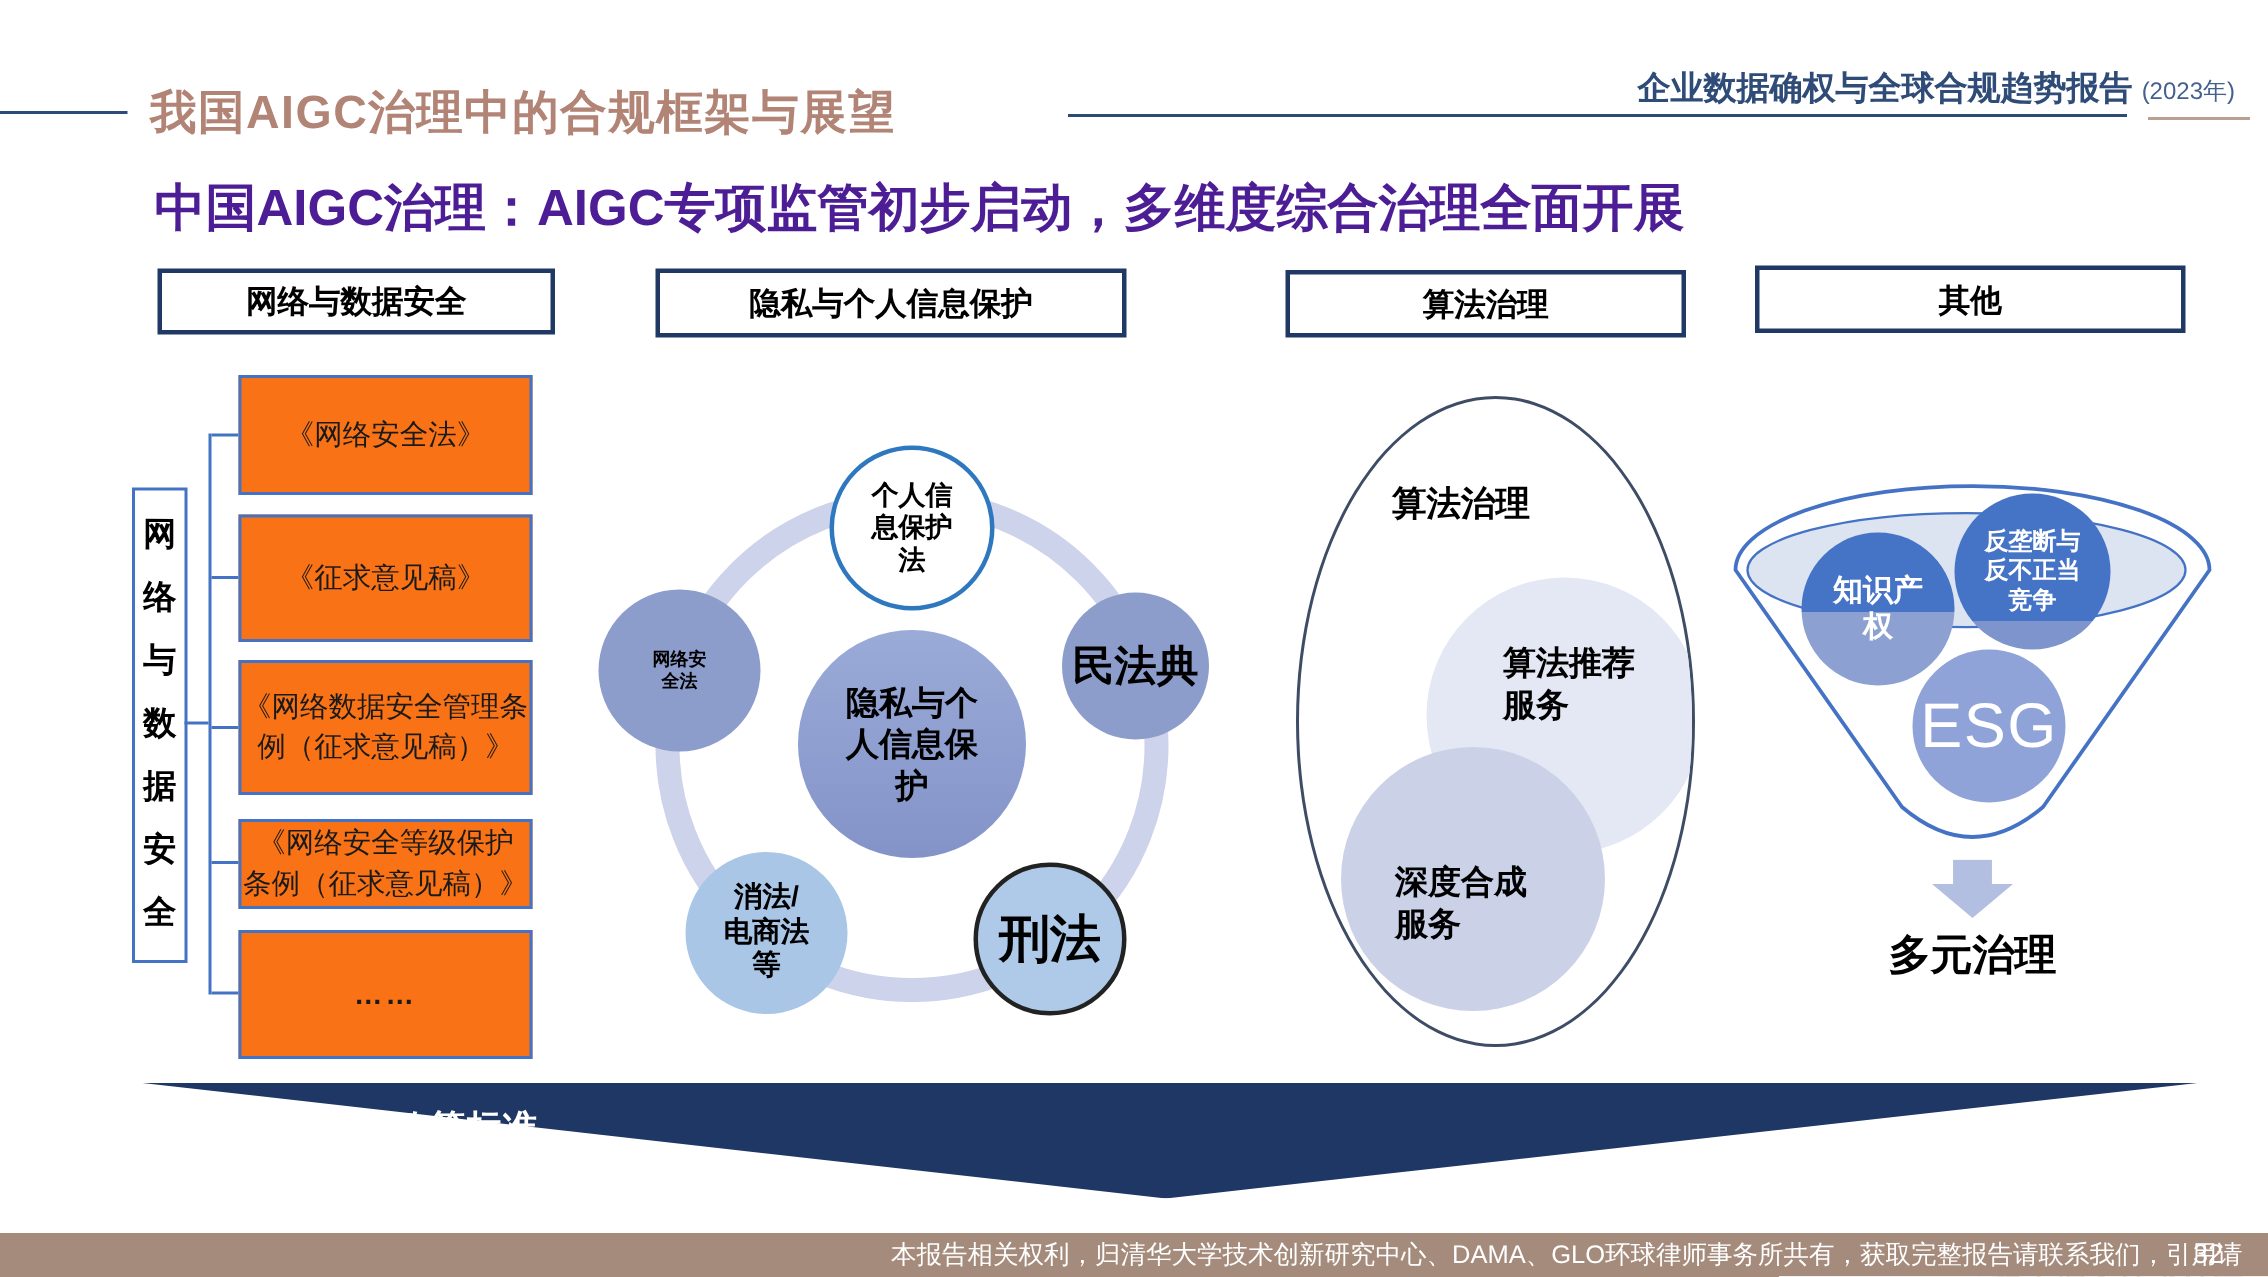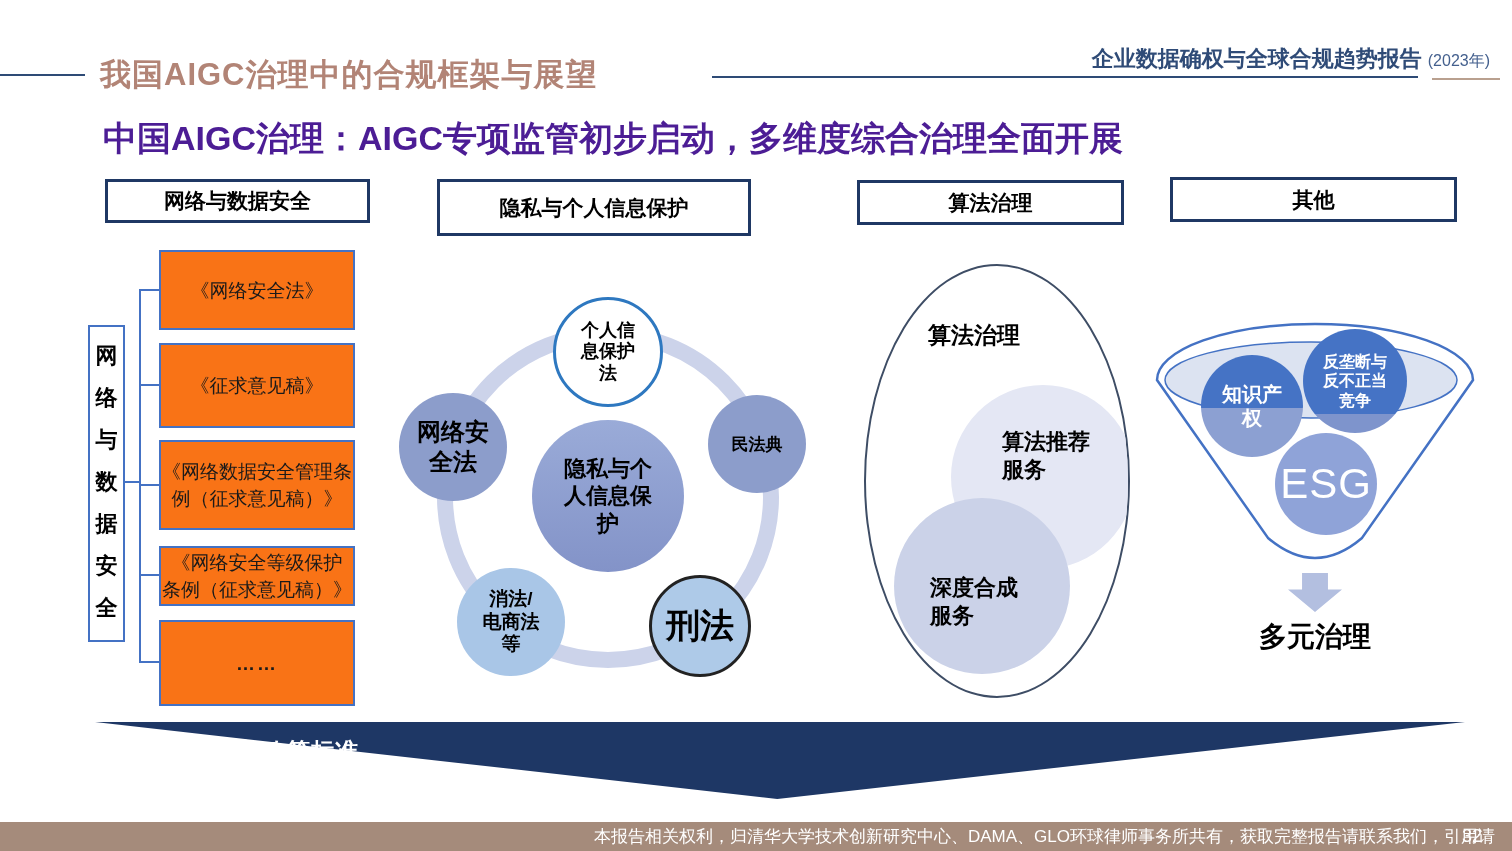--- a/index.html
+++ b/index.html
@@ -14,21 +14,21 @@
   .hline.right { left:712px; top:76px; width:706px; }
   .hline.tan { left:1432px; top:78px; width:68px; background:#B9A08F; }
   .page-title { position:absolute; left:100px; top:54px; font-size:31px; font-weight:bold; color:#B28476; letter-spacing:1px; }
   .report-title { position:absolute; top:44px; right:22px; font-size:22px; font-weight:bold; color:#2F4B77; }
   .report-title .year { font-size:16px; font-weight:normal; color:#44608E; }
   .subtitle { position:absolute; left:103px; top:116px; font-size:34px; font-weight:bold; color:#4c1d95; }
 
   
   .cat { position:absolute; border:3px solid #1F3864; background:#fff; display:flex; align-items:center; justify-content:center; font-size:21px; font-weight:bold; color:#000; }
   .cat.net   { left:105px;  top:179px; width:265px; height:44px; }
-  .cat.priv  { left:437px;  top:179px; width:314px; height:57px; }
+  .cat.priv  { left:437px;  top:179px; width:314px; height:46px; }
   .cat.algo  { left:857px;  top:180px; width:267px; height:45px; }
   .cat.other { left:1170px; top:177px; width:287px; height:45px; }
 
   
   .vlabel { position:absolute; left:88px; top:325px; width:37px; height:317px; border:2px solid #4472C4; background:#fff;
             font-size:22px; font-weight:bold; color:#000; text-align:center; line-height:42px; padding-top:8px; }
   .conn { position:absolute; background:#4472C4; }
   .law { position:absolute; left:159px; width:196px; border:2px solid #4472C4; background:#f97316;
          display:flex; align-items:center; justify-content:center; text-align:center;
          font-size:19px; color:#1a1a1a; line-height:27px; }
@@ -36,22 +36,22 @@
   .law.l2 { top:343px; height:85px; }
   .law.l3 { top:440px; height:90px; }
   .law.l4 { top:546px; height:60px; overflow:visible; }
   .law.l5 { top:620px; height:86px; font-weight:bold; letter-spacing:2px; }
 
   
   .ring { position:absolute; left:437px; top:326px; width:342px; height:342px; border:16px solid #CCD3EA; border-radius:50%; }
   .circ { position:absolute; border-radius:50%; display:flex; align-items:center; justify-content:center;
           text-align:center; font-weight:bold; color:#000; }
   .c-pipl { left:553px; top:297px; width:110px; height:110px; background:#fff; border:3px solid #2E78C0; font-size:18px; line-height:1.2; }
-  .c-csl  { left:399px; top:393px; width:108px; height:108px; background:#8C9DCB; font-size:24px; line-height:1.25; }
-  .c-civil{ left:708px; top:395px; width:98px;  height:98px;  background:#8C9DCB; font-size:17px; }
+  .c-csl  { left:399px; top:393px; width:108px; height:108px; background:#8C9DCB; font-size:12px; line-height:1.25; }
+  .c-civil{ left:708px; top:395px; width:98px;  height:98px;  background:#8C9DCB; font-size:28px; }
   .c-core { left:532px; top:420px; width:152px; height:152px; background:linear-gradient(180deg,#9AABD8 0%,#8393C8 100%); font-size:22px; line-height:1.25; }
   .c-cons { left:457px; top:568px; width:108px; height:108px; background:#A9C6E7; font-size:19px; line-height:1.2; }
   .c-crim { left:649px; top:575px; width:102px; height:102px; background:#AECAE8; border:3px solid #222; font-size:34px; }
 
   
   .algo-ellipse { position:absolute; left:864px; top:264px; width:266px; height:434px; border:2px solid #3E4D65;
                   border-radius:50%; background:#fff; overflow:hidden; }
   .algo-ellipse .sub { position:absolute; border-radius:50%; }
   .sub.rec  { left:85px; top:119px; width:184px; height:184px; background:#E4E7F4; }
   .sub.deep { left:28px; top:232px; width:176px; height:176px; background:#CBD2E8; }

